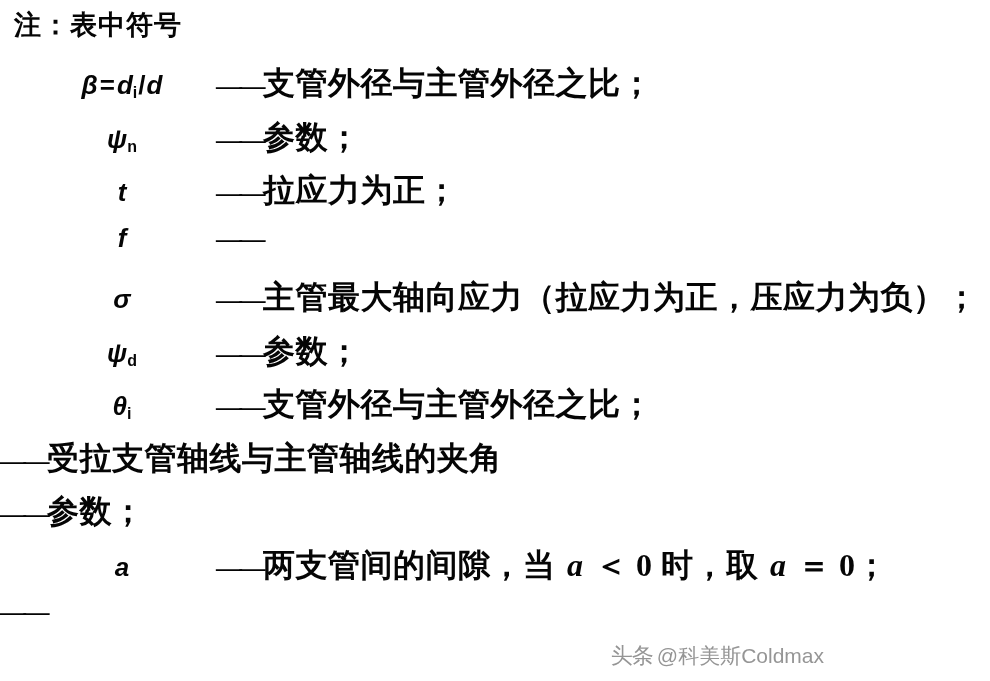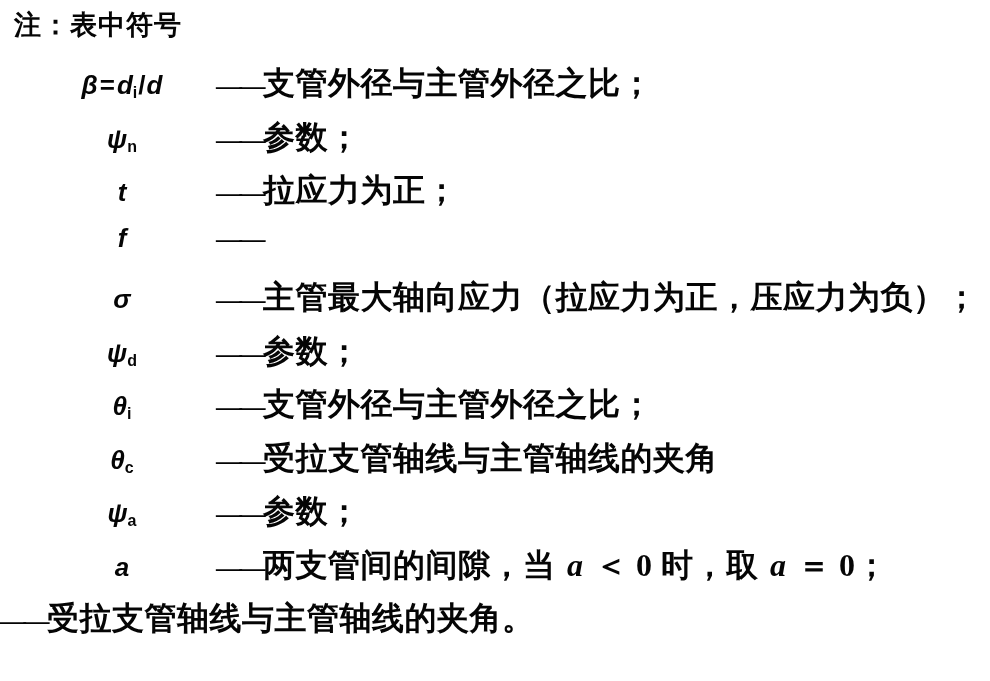--- a/index.html
+++ b/index.html
@@ -175,38 +175,39 @@
       <span class="desc">参数；</span>
     </div>
 
     <div class="def-row">
       <span class="sym"><span>θ</span><span class="sub">i</span></span>
       <span class="dash">——</span>
       <span class="desc">支管外径与主管外径之比；</span>
     </div>
 
     <div class="def-row">
-      <span class="sym"><span>θ</span><span class="sub">c</span></span>
       <span class="dash">——</span>
       <span class="desc">受拉支管轴线与主管轴线的夹角</span>
     </div>
 
     <div class="def-row">
-      <span class="sym"><span>ψ</span><span class="sub">a</span></span>
       <span class="dash">——</span>
       <span class="desc">参数；</span>
     </div>
 
     <div class="def-row">
       <span class="sym"><span>a</span><span class="sub"></span></span>
       <span class="dash">——</span>
       <span class="desc"><span>两支管间的间隙，当 </span><span class="ital">a</span><span> ＜ 0 时，取 </span><span class="ital">a</span><span> ＝ 0；</span></span>
     </div>
 
     <div class="def-row">
       <span class="dash">——</span>
-      <span class="desc">受拉支管轴线与主管轴线的夹角。</span>
     </div>
 
   </div>
 
+  <div class="watermark">
+    <span class="wm-logo">头条</span>
+    <span class="wm-handle">@科美斯Coldmax</span>
+  </div>
 
 </div>
 
 </body></html>

